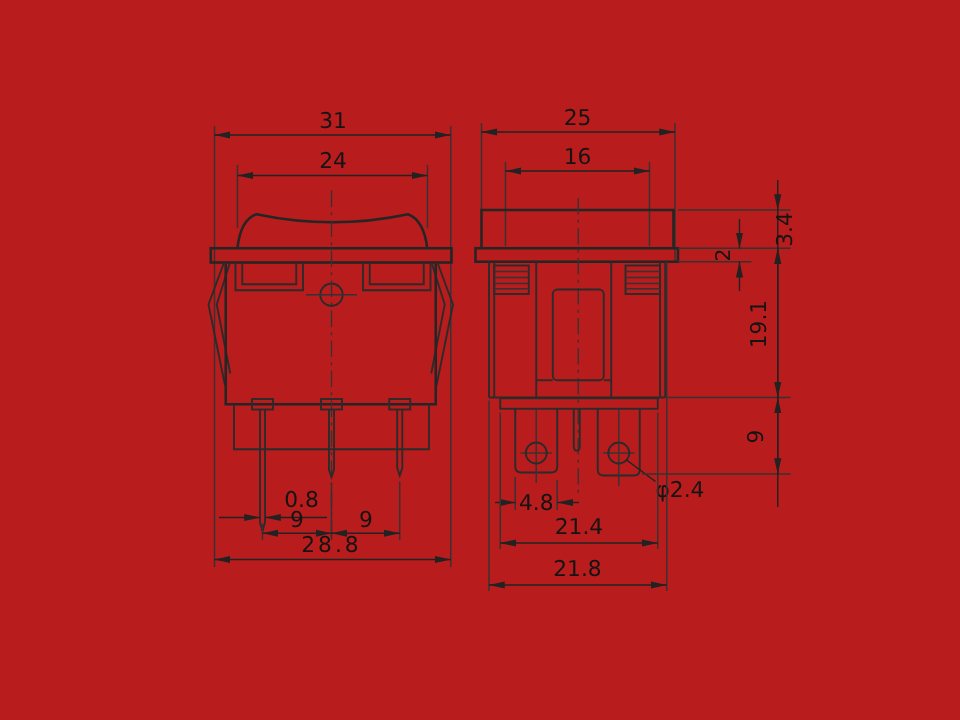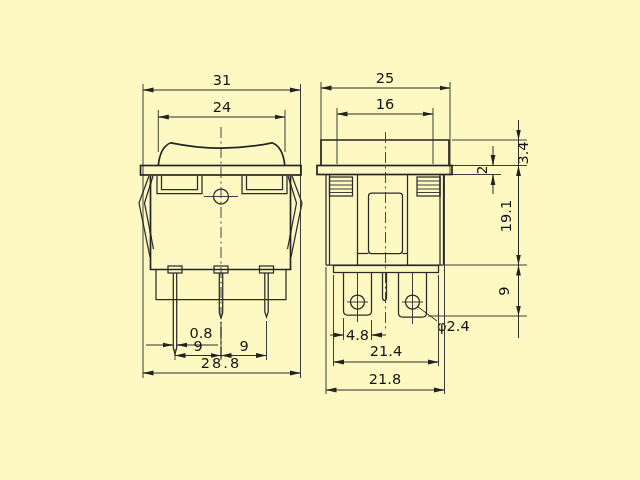--- a/index.html
+++ b/index.html
@@ -1,17 +1,17 @@
 <!DOCTYPE html>
 <html><head>
 <meta charset="utf-8">
 <style>
   html,body{margin:0;padding:0;background:#e8e8e8;}
   .page{
-    width:640px;height:480px;position:relative;background:#fef9c3;
+    width:640px;height:480px;position:relative;background:#b91c1c;
     font-family:"DejaVu Sans","Liberation Sans",sans-serif;
     overflow:hidden;
   }
   svg{display:block;}
   text{
     fill:#141414;
     font-family:"DejaVu Sans","Liberation Sans",sans-serif;
     font-size:14.5px;
   }
   text.small{font-size:13.5px;}

